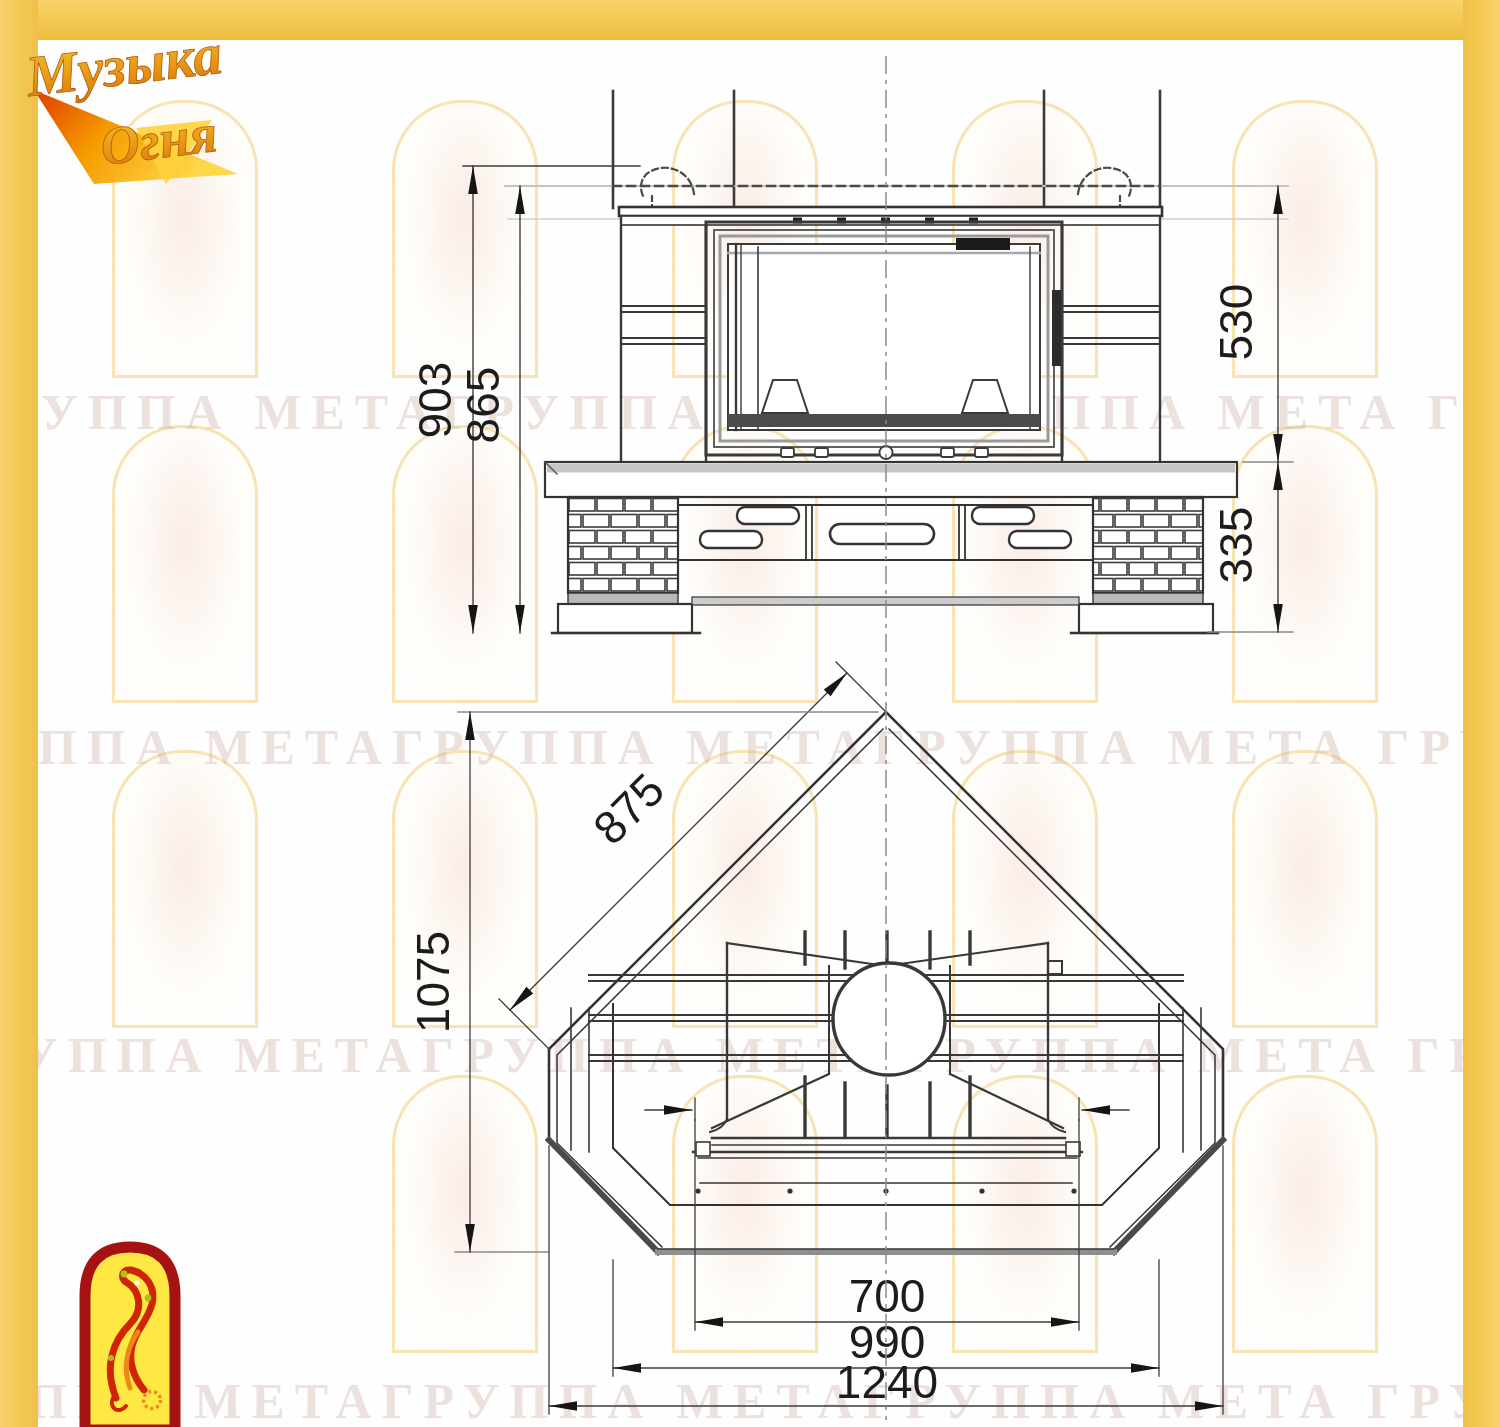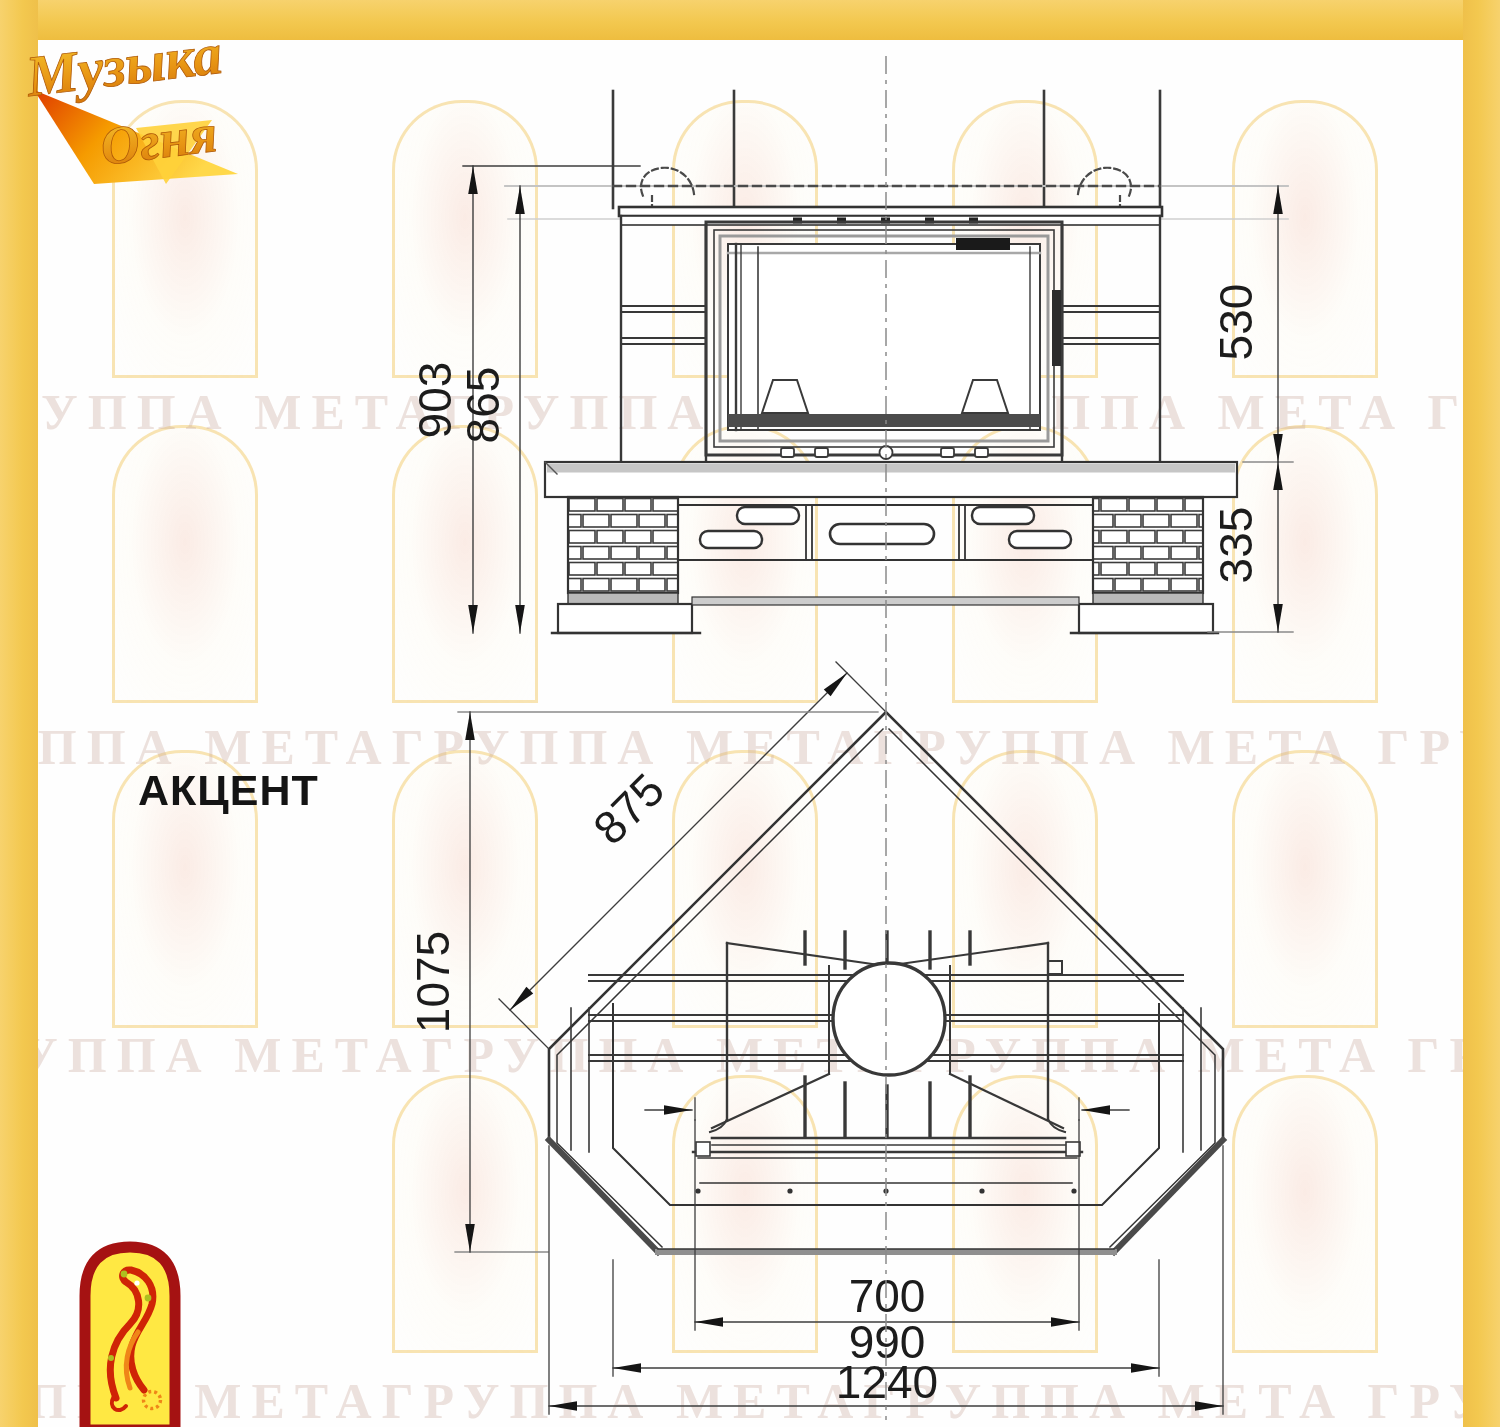--- a/index.html
+++ b/index.html
@@ -347,15 +347,14 @@
       <path d="M52,150 C44,128 50,108 60,94" fill="none" stroke="#ef8618" stroke-width="5" stroke-linecap="round"></path>
       <path d="M36,158 C29,170 41,177 48,168" fill="none" stroke="#cf2406" stroke-width="4" stroke-linecap="round"></path>
       <circle cx="46" cy="36" r="3.4" fill="#aebf1f"></circle>
       <circle cx="70" cy="60" r="3.4" fill="#aebf1f"></circle>
       <circle cx="33" cy="120" r="3" fill="#aebf1f"></circle>
       <circle cx="59" cy="45" r="2.6" fill="#ffffff"></circle>
       <circle cx="74" cy="162" r="8.5" fill="none" stroke="#ef8618" stroke-width="3.4" stroke-dasharray="3 3"></circle>
     </svg>
   </div>
 
-  <div class="model-title">АКЦЕНТ</div>
 
 </div>
 
 </body></html>

